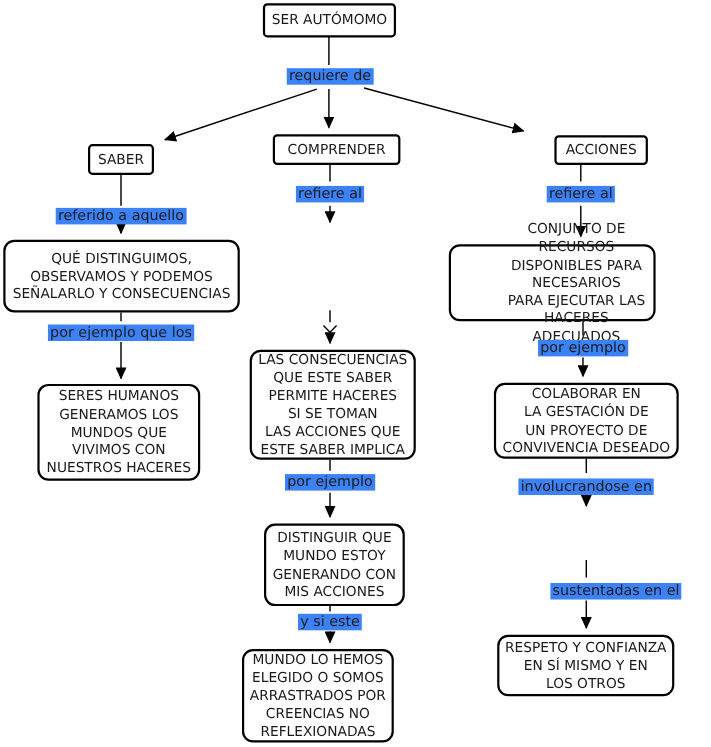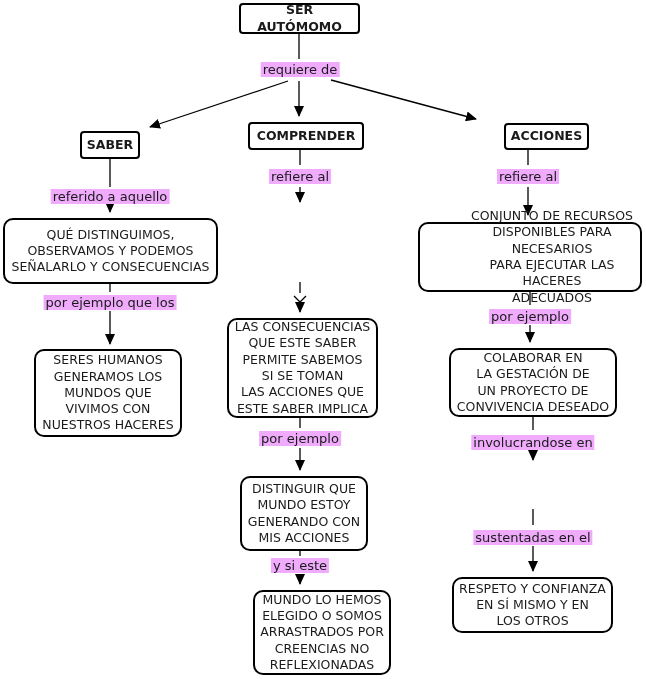--- a/index.html
+++ b/index.html
@@ -10,25 +10,25 @@
   }
   .wires { position:absolute; left:0; top:0; width:646px; height:679px; }
   .wires line, .wires polyline { stroke:#000000; stroke-width:1.3; fill:none; }
   .node {
     position:absolute; box-sizing:border-box; background:#ffffff;
     border:2px solid #000000; border-radius:10px;
     display:flex; align-items:center; justify-content:center;
     text-align:center; font-size:12.5px; line-height:16.3px;
     white-space:pre-line; padding:1px 4px; color:#1a1a1a;
   }
-  .node.small { border-radius:4px;font-weight:bold; }
+  .node.small { border-radius:4px; }
   .lbl {
     position:absolute; transform:translateX(-50%);
     font-size:13px; white-space:nowrap; color:#1a1a1a;
-    background:#f0abfc; padding:0 2px;
+    background:#3b82f6; padding:0 2px;
   }
 </style>
 </head>
 <body>
 
 <div class="canvas">
 
   <svg class="wires" xmlns="http://www.w3.org/2000/svg" width="646" height="679">
     <defs>
       <marker id="arr" markerUnits="userSpaceOnUse" markerWidth="11" markerHeight="10" refX="10" refY="5" orient="auto">
@@ -76,37 +76,37 @@
 
   <div class="node" style="left:34px; top:349px; width:148px; height:88px;">SERES HUMANOS
 GENERAMOS LOS
 MUNDOS QUE
 VIVIMOS CON
 NUESTROS HACERES</div>
 
 
   <div class="node" style="left:227px; top:318px; width:151px; height:100px;">LAS CONSECUENCIAS
 QUE ESTE SABER
-PERMITE SABEMOS
+PERMITE HACERES
 SI SE TOMAN
 LAS ACCIONES  QUE
 ESTE SABER IMPLICA</div>
 
   <div class="node" style="left:240px; top:476px; width:128px; height:75px;">DISTINGUIR QUE
 MUNDO ESTOY
 GENERANDO CON
 MIS ACCIONES</div>
 
-  <div class="node" style="left:253px; top:590px; width:138px; height:85px;">MUNDO LO HEMOS
+  <div class="node" style="left:220px; top:590px; width:138px; height:85px;">MUNDO LO HEMOS
 ELEGIDO O SOMOS
 ARRASTRADOS POR
 CREENCIAS NO
 REFLEXIONADAS</div>
 
-  <div class="node" style="left:418px; top:222px; width:224px; height:70px;padding-left:48px;">CONJUNTO DE RECURSOS
+  <div class="node" style="left:408px; top:222px; width:188px; height:70px;padding-left:48px;">CONJUNTO DE RECURSOS
 DISPONIBLES PARA NECESARIOS
 PARA EJECUTAR LAS HACERES
 ADECUADOS</div>
 
   <div class="node" style="left:449px; top:348px; width:168px; height:69px;">COLABORAR EN
 LA GESTACIÓN DE
 UN PROYECTO DE
 CONVIVENCIA DESEADO</div>
 
 
@@ -116,15 +116,15 @@
 
   <div class="lbl" style="left:300px; top:62px;">requiere de</div>
   <div class="lbl" style="left:110px; top:189px;">referido a aquello</div>
   <div class="lbl" style="left:300px; top:169px;">refiere al</div>
   <div class="lbl" style="left:528px; top:169px;">refiere al</div>
   <div class="lbl" style="left:110px; top:295px;">por ejemplo que los</div>
   <div class="lbl" style="left:300px; top:431px;">por ejemplo</div>
   <div class="lbl" style="left:300px; top:558px;">y si este</div>
   <div class="lbl" style="left:530px; top:309px;">por ejemplo</div>
   <div class="lbl" style="left:533px; top:435px;">involucrandose en</div>
-  <div class="lbl" style="left:533px; top:530px;">sustentadas en el</div>
+  <div class="lbl" style="left:560px; top:530px;">sustentadas en el</div>
 
 </div>
 
 </body></html>

